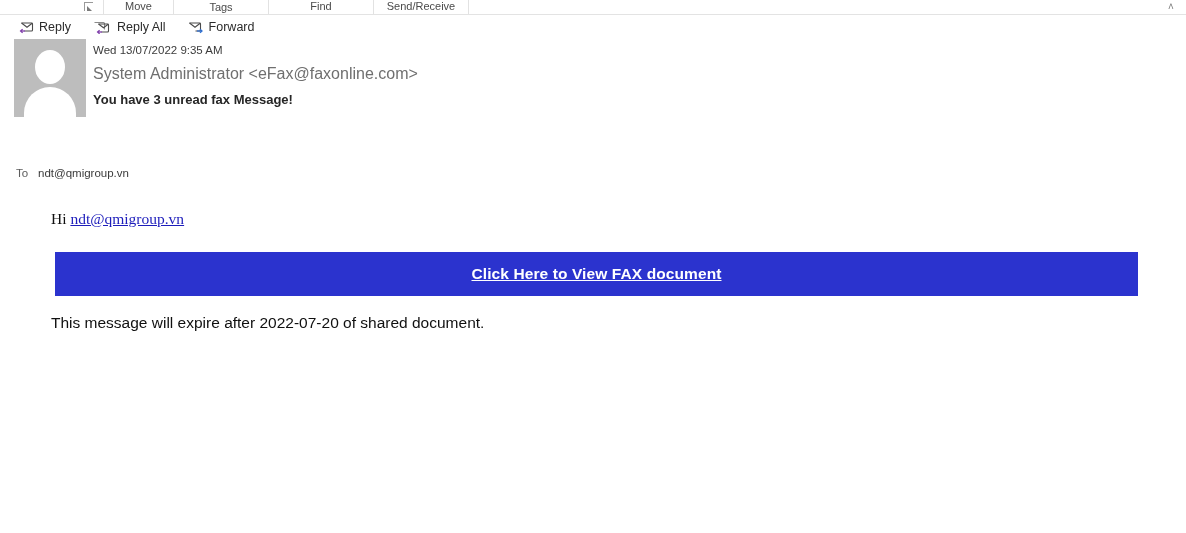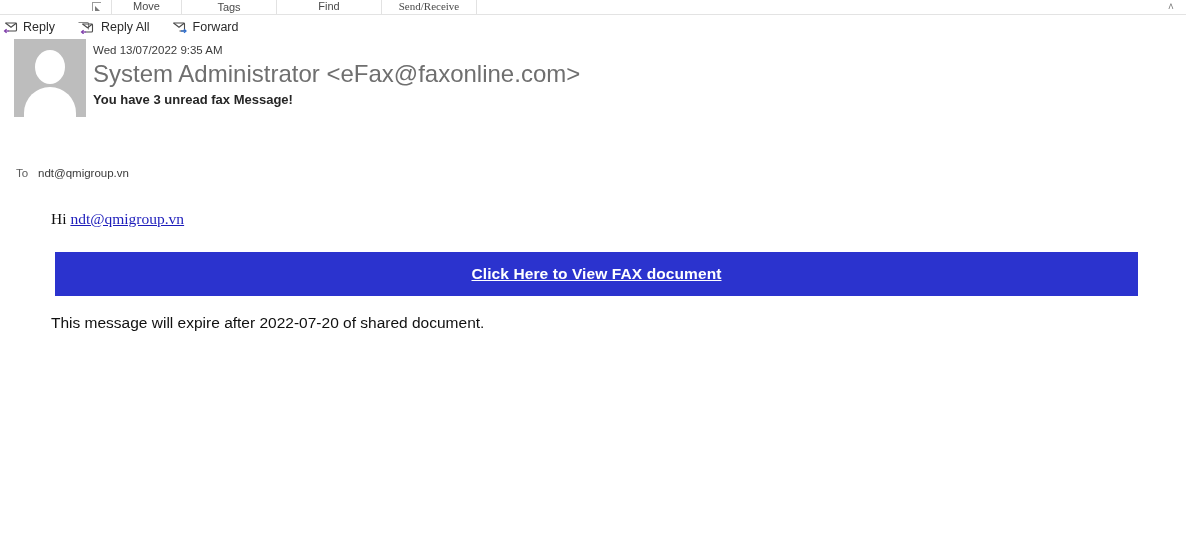--- a/index.html
+++ b/index.html
@@ -13,21 +13,21 @@
 
   
   .ribbon-strip {
     position: relative;
     height: 14px;
     width: 1186px;
     background: #ffffff;
   }
   .ribbon-groups {
     position: absolute;
-    left: 16px; top: 0;
+    left: 8px; top: 0;
     height: 14px;
     display: flex;
     align-items: flex-start;
     padding-left: 24px;
   }
   .ribbon-group {
     position: relative;
     height: 14px;
     display: flex;
     align-items: flex-start;
@@ -35,21 +35,21 @@
     font-size: 11px;
     color: #4a4a4a;
     line-height: 12px;
     border-right: 1px solid #e2e2e2;
     padding-top: 0px;
   }
   .g-launcher { width: 72px; justify-content: flex-end; padding-right: 10px; }
   .g-move { width: 70px; }
   .g-tags { width: 95px; align-items: center; }
   .g-find { width: 105px; }
-  .g-sendrec { width: 95px; font-family: Liberation Serif, serif; }
+  .g-sendrec { width: 95px; }
   .dialog-launcher-icon {
     width: 9px; height: 9px;
     position: relative;
     margin-top: 2px;
     display: inline-block;
   }
   .dialog-launcher-icon::before {
     content: "";
     position: absolute; left: 0; top: 0;
     width: 8px; height: 8px;
@@ -77,20 +77,21 @@
     width: 1186px;
     height: 1px;
     background: #e3e3e3;
   }
 
   
   .reply-bar {
     height: 24px;
     display: flex;
     align-items: center;
+    padding-left: 16px;
     gap: 18px;
     background: #ffffff;
   }
   .reply-btn {
     display: flex;
     align-items: center;
     gap: 5px;
     font-size: 12.5px;
     color: #2b2b2b;
     cursor: pointer;
@@ -128,21 +129,21 @@
     background: #ffffff;
   }
   .hdr-text { padding-left: 93px; padding-top: 4px; }
   .hdr-date {
     font-size: 11.5px;
     color: #3b3b3b;
     line-height: 14px;
     margin-bottom: 4px;
   }
   .hdr-from {
-    font-size: 24px;
+    font-size: 16px;
     color: #6f6f6f;
     line-height: 26px;
     font-weight: 400;
     white-space: nowrap;
   }
   .hdr-subject {
     font-size: 13px;
     color: #262626;
     font-weight: bold;
     line-height: 20px;

